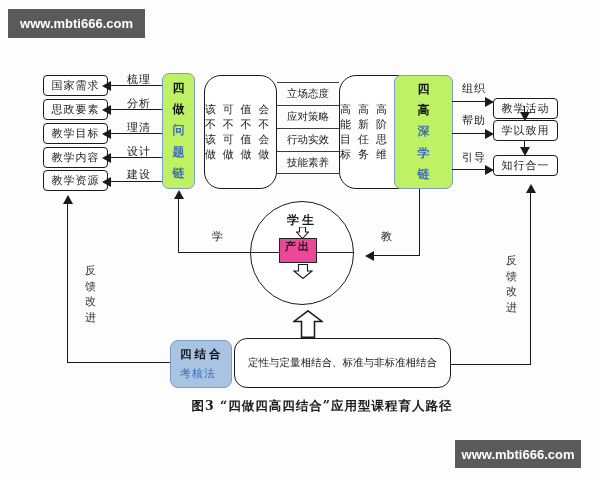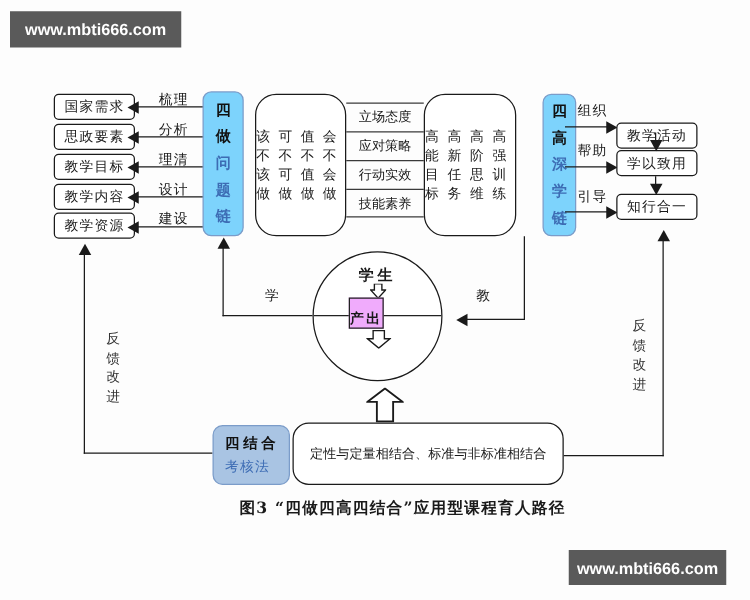--- a/index.html
+++ b/index.html
@@ -12,21 +12,21 @@
   #banner-top{left:8px;top:9px;width:137px;height:29px;}
   #banner-bottom{left:455px;top:440px;width:126px;height:28px;}
 
   
   .wbox{position:absolute;background:#fff;border:1.5px solid #1a1a1a;border-radius:4px;
         display:flex;align-items:center;justify-content:center;font-size:11px;letter-spacing:1px;box-sizing:border-box;}
   .lbox{left:43px;width:65px;height:21px;}
   .rbox{left:493px;width:65px;height:21px;}
 
   
-  .chain{position:absolute;background:#7dd3fc;border:1.5px solid #7b9cc9;border-radius:7px;
+  .chain{position:absolute;background:#bef264;border:1.5px solid #7b9cc9;border-radius:7px;
          display:flex;align-items:center;justify-content:center;box-sizing:border-box;}
   .vstack{width:1.05em;word-break:break-all;line-height:1.78;text-align:center;font-size:12px;font-weight:bold;}
   .vstack .blue{color:#3d6cb4;}
   .vstack .black{color:#111;}
 
   
   .bigbox{position:absolute;background:#fff;border:1.6px solid #1a1a1a;border-radius:17px;
           display:flex;flex-direction:row;justify-content:space-evenly;align-items:center;
           font-size:11px;box-sizing:border-box;padding:4px 0;}
 
@@ -44,22 +44,22 @@
   .ah-left{border-top:5px solid transparent;border-bottom:5px solid transparent;border-right:9px solid #1a1a1a;}
   .ah-right{border-top:5px solid transparent;border-bottom:5px solid transparent;border-left:9px solid #1a1a1a;}
   .ah-up{border-left:5px solid transparent;border-right:5px solid transparent;border-bottom:9px solid #1a1a1a;}
   .ah-down{border-left:5px solid transparent;border-right:5px solid transparent;border-top:9px solid #1a1a1a;}
 
   
   #circle{position:absolute;left:250px;top:201px;width:104px;height:104px;border:1.6px solid #1a1a1a;
           border-radius:50%;background:#fff;box-sizing:border-box;}
   #circle .diam{position:absolute;left:0;right:0;top:50px;border-top:1.4px solid #222;}
   #circle .ctext{position:absolute;left:0;right:0;text-align:center;font-weight:bold;font-size:12px;letter-spacing:3px;}
-  #output-box{position:absolute;left:28px;top:36px;width:28px;height:25px;background:#f0abfc;border:1.3px solid #222;
-              display:flex;align-items:flex-end;justify-content:center;font-size:11px;font-weight:bold;letter-spacing:2px;box-sizing:border-box;}
+  #output-box{position:absolute;left:28px;top:36px;width:38px;height:25px;background:#ec4899;border:1.3px solid #222;
+              display:flex;align-items:flex-start;justify-content:center;font-size:11px;font-weight:bold;letter-spacing:2px;box-sizing:border-box;}
   .hollow{position:absolute;}
 
   
   .fbtext{position:absolute;width:13px;word-break:break-all;line-height:1.42;font-size:11px;color:#333;text-align:center;}
 
   
   #assess-name{position:absolute;left:170px;top:340px;width:62px;height:48px;background:#a9c4e3;
                border:1.5px solid #7b9cc9;border-radius:8px;box-sizing:border-box;padding:6px 0 0 9px;}
   #assess-name .l1{font-size:11.5px;font-weight:bold;letter-spacing:3px;color:#111;}
   #assess-name .l2{font-size:11px;color:#3d6cb4;margin-top:4px;letter-spacing:1px;}
@@ -121,21 +121,21 @@
   <div class="lad-label" style="top:133px">行动实效</div>
   <div class="lad-label" style="top:156px">技能素养</div>
 
   <div class="bigbox" style="left:339px;top:75px;width:74px;height:114px">
     <div>高能目标</div>
     <div>高新任务</div>
     <div>高阶思维</div>
     <div>高强训练</div>
   </div>
 
-  <div class="chain" style="left:434px;top:75px;width:27px;height:114px">
+  <div class="chain" style="left:394px;top:75px;width:59px;height:114px">
     <div class="vstack"><span class="black">四高</span><span class="blue">深学链</span></div>
   </div>
 
   <div class="slabel" style="left:456px;top:81px;width:36px">组织</div>
   <div class="slabel" style="left:456px;top:113px;width:36px">帮助</div>
   <div class="slabel" style="left:456px;top:150px;width:36px">引导</div>
 
   <div class="hline" style="left:452px;top:101px;width:34px"></div>
   <div class="ah ah-right" style="left:485px;top:97px"></div>
   <div class="hline" style="left:452px;top:133px;width:34px"></div>

